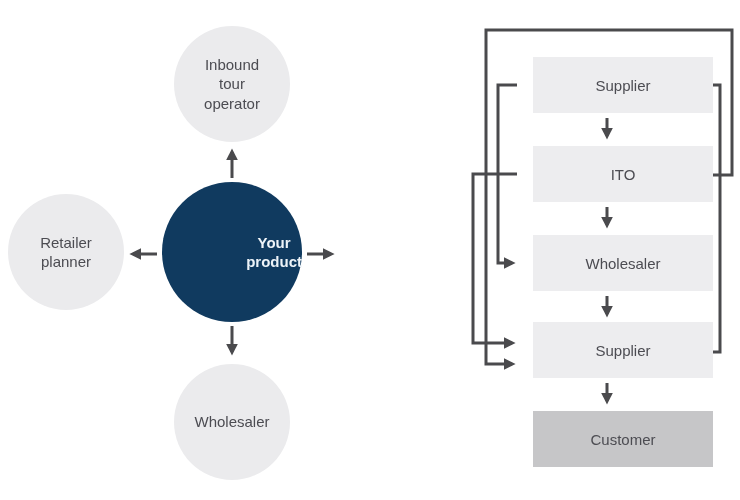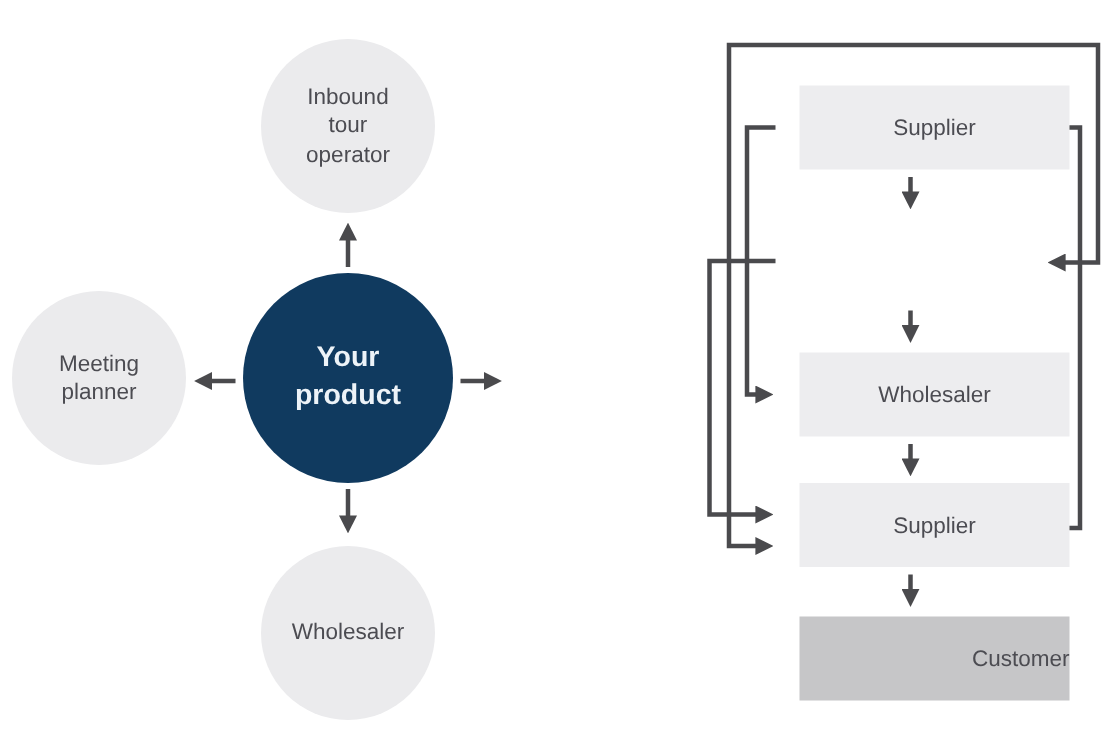--- a/index.html
+++ b/index.html
@@ -23,29 +23,29 @@
   .circle{
     position:absolute;border-radius:50%;
     display:flex;align-items:center;justify-content:center;text-align:center;
   }
   .sat{
     width:116px;height:116px;background:var(--node-fill);
     color:var(--text);font-size:15px;line-height:1.28;
   }
   .hubc{
     width:140px;height:140px;background:var(--hub-center-fill);
-    color:var(--hub-center-text);font-size:19px;font-weight:600;line-height:1.3;
+    color:var(--hub-center-text);font-size:15px;font-weight:600;line-height:1.3;justify-content:flex-end;
   }
   .label{white-space:pre-line;}
   .box{
     position:absolute;left:517px;width:180px;height:56px;background:var(--box-fill);
     display:flex;align-items:center;justify-content:center;text-align:center;
     color:var(--text);font-size:15px;margin-left:16px;
   }
-  .box.customer{background:var(--customer-fill);justify-content:flex-end;}
+  .box.customer{background:var(--customer-fill);}
 </style>
 </head>
 <body>
 
 <div class="canvas">
 
   <svg class="wires" viewBox="0 0 740 500">
     <defs>
       <marker id="arrow" viewBox="0 0 10 10" refX="7" refY="5" markerWidth="4" markerHeight="4" orient="auto">
         <path class="arrowhead" d="M0,0 L10,5 L0,10 Z"></path>
@@ -70,38 +70,41 @@
     <polyline points="610,30 732,30 732,175 702,175" marker-end="url(#arrow)"></polyline>
   </svg>
 
   <div class="circle sat" style="left:174px;top:26px">
     <span class="label">Inbound
 tour
 operator</span>
   </div>
 
   <div class="circle sat" style="left:8px;top:194px">
-    <span class="label">Meeting
+    <span class="label">Retailer
 planner</span>
   </div>
 
 
   <div class="circle sat" style="left:174px;top:364px">
     <span class="label">Wholesaler</span>
   </div>
 
   <div class="circle hubc" style="left:162px;top:182px">
     <span class="label">Your
 product</span>
   </div>
 
   <div class="box" style="top:57px">
     <span class="label">Supplier</span>
   </div>
 
+  <div class="box" style="top:146px">
+    <span class="label">ITO</span>
+  </div>
 
   <div class="box" style="top:235px">
     <span class="label">Wholesaler</span>
   </div>
 
   <div class="box" style="top:322px">
     <span class="label">Supplier</span>
   </div>
 
   <div class="box customer" style="top:411px">

